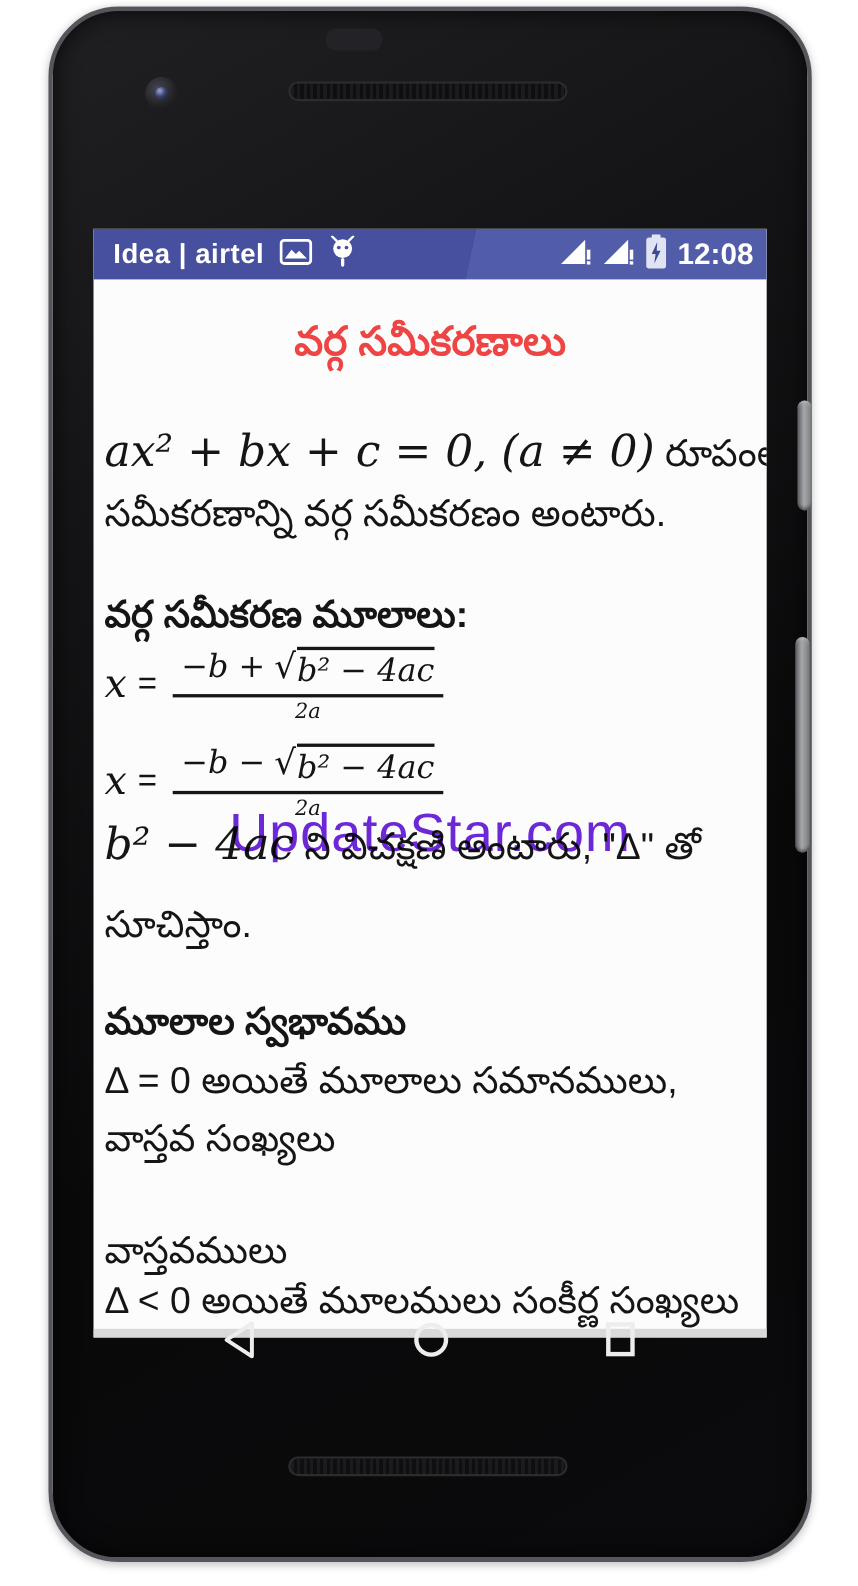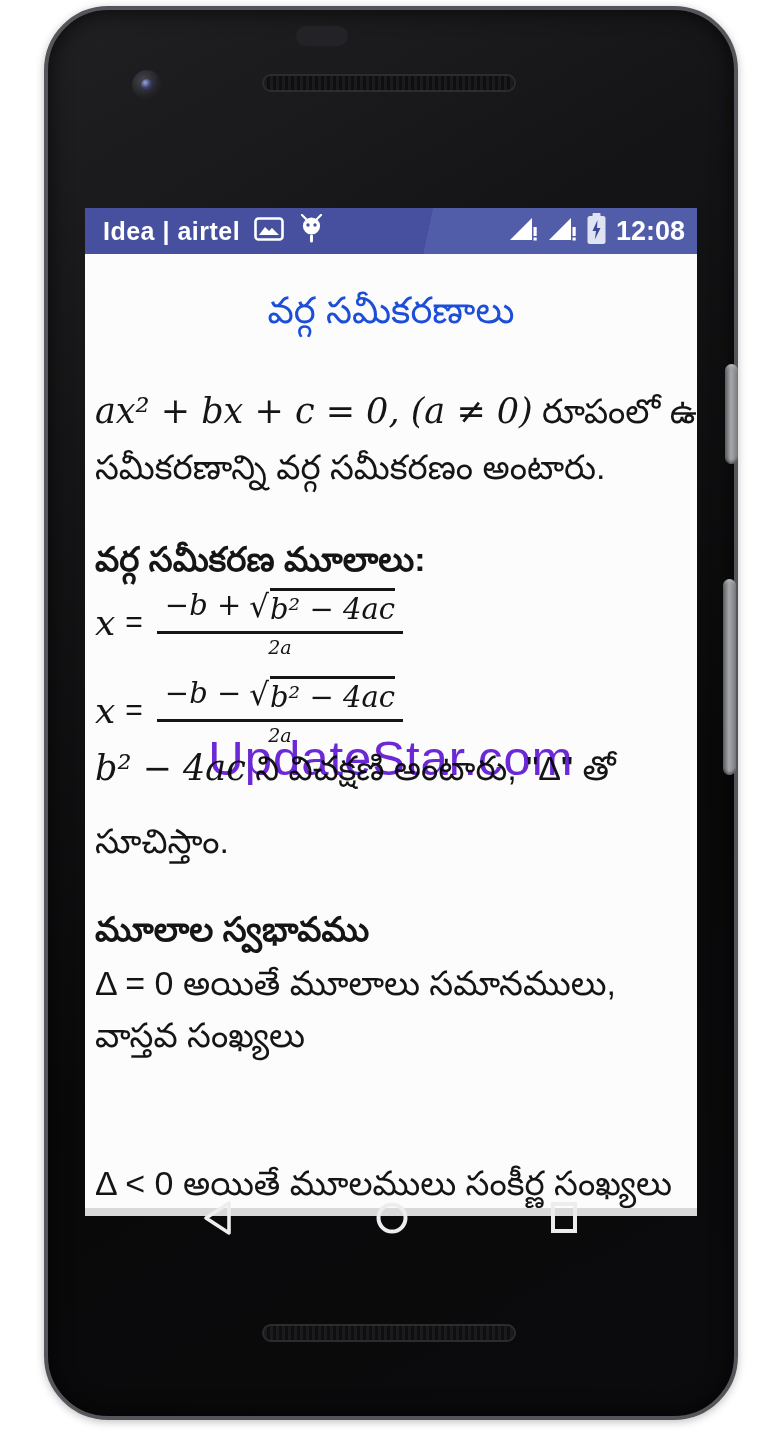--- a/index.html
+++ b/index.html
@@ -36,25 +36,25 @@
           background:linear-gradient(102deg,#46509e 0%,#46509e 56%,#525da9 56%,#525da9 100%);
           display:flex;align-items:center;justify-content:space-between;
           padding:0 12px 0 18px;color:#fff;}
   .sb-left{display:flex;align-items:center;gap:14px;}
   .carrier{font-size:25px;font-weight:bold;letter-spacing:.5px;}
   .sb-right{display:flex;align-items:center;gap:9px;justify-content:space-between;}
   .time{font-size:27px;font-weight:bold;}
 
   
   .app-title{position:absolute;top:82px;left:0;width:100%;text-align:center;
-          font-size:37px;font-weight:normal;color:#1d4ed8;}
+          font-size:37px;font-weight:bold;color:#ef4444;}
   .tline{position:absolute;left:10px;right:6px;font-size:34px;line-height:46px;color:#151515;
           white-space:nowrap;}
   .bold{font-weight:bold;}
-  .math{font-family:"DejaVu Serif","Liberation Serif",serif;font-style:italic;font-size:35px;}
+  .math{font-family:"DejaVu Serif","Liberation Serif",serif;font-style:italic;font-size:40px;}
 
   .formula{position:absolute;left:10px;display:flex;align-items:center;color:#141414;}
   .f-lhs{font-family:"DejaVu Serif",serif;font-style:italic;font-size:36px;margin-right:10px;}
   .f-rel{font-size:30px;margin-right:14px;}
   .frac{display:inline-flex;flex-direction:column;align-items:center;}
   .num{display:inline-flex;align-items:flex-start;border-bottom:3px solid #161616;padding:2px 8px 5px;}
   .mi{font-family:"DejaVu Serif",serif;font-style:italic;font-size:29px;}
   .sqrt{font-family:"DejaVu Serif",serif;font-size:31px;margin:0 1px 0 8px;}
   .rad{border-top:3px solid #161616;padding-top:1px;}
   .den{font-family:"DejaVu Serif",serif;font-style:italic;font-size:19px;padding-top:2px;}
@@ -168,20 +168,21 @@
 
     <div class="tline" style="top:537px">
       <span class="math">b² − 4ac</span>
       <span>ని విచక్షణి అంటారు, "Δ" తో</span>
     </div>
     <div class="tline" style="top:610px">సూచిస్తాం.</div>
 
     <div class="tline bold" style="top:698px">మూలాల స్వభావము</div>
     <div class="tline" style="top:752px">Δ = 0 అయితే మూలాలు సమానములు,</div>
     <div class="tline" style="top:804px">వాస్తవ సంఖ్యలు</div>
+    <div class="tline" style="top:906px">వాస్తవములు</div>
     <div class="tline" style="top:952px">Δ &lt; 0 అయితే మూలములు సంకీర్ణ సంఖ్యలు</div>
 
     <div class="bottom-strip"></div>
     <div class="watermark">UpdateStar.com</div>
   </div>
 
   <div class="navbar">
     <div class="navbtn">
       <span>
         <svg width="34" height="38" viewBox="0 0 34 38">

